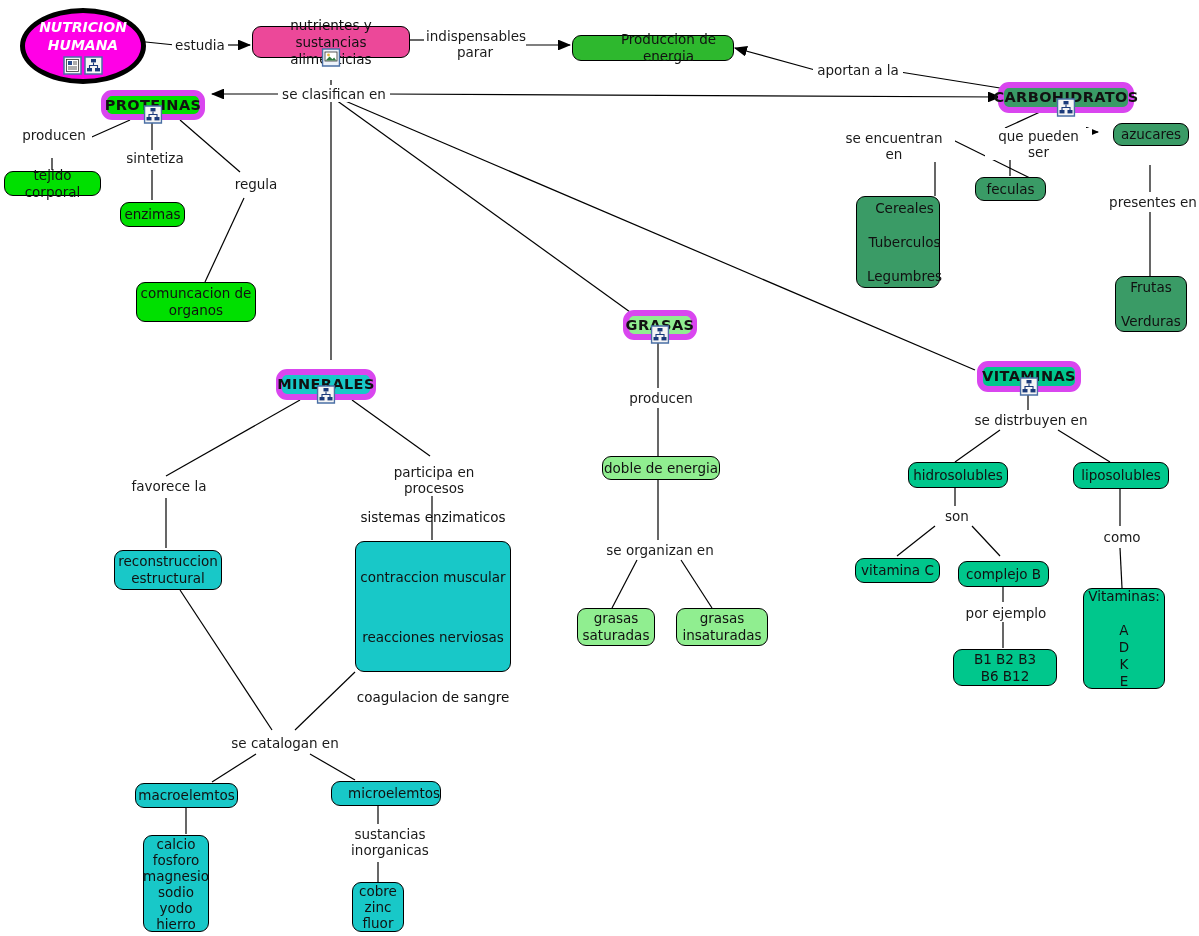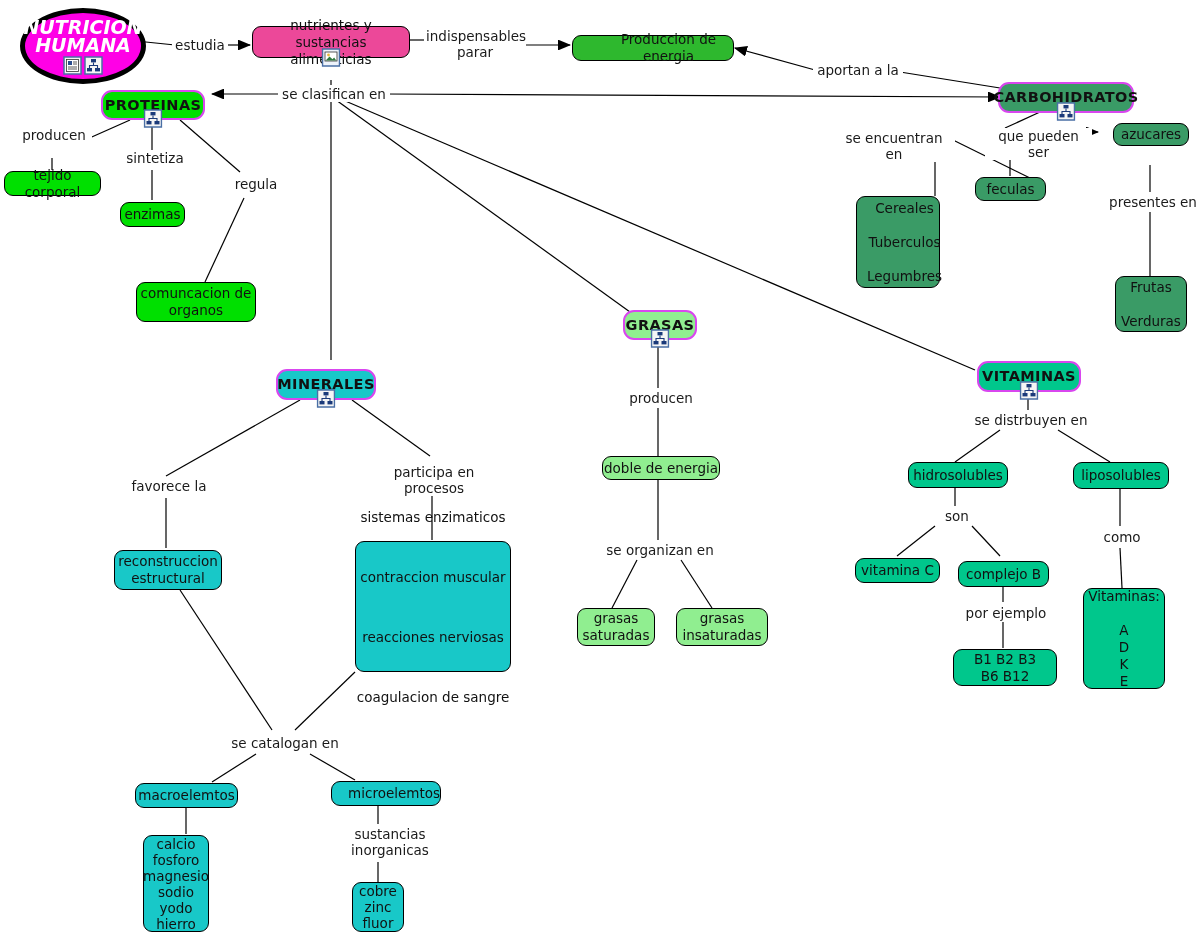--- a/index.html
+++ b/index.html
@@ -17,29 +17,29 @@
     text-align:center;
     border-radius:9px;
     border:1px solid #000;
     color:#111;
     font-size:13.5px;
     line-height:17px;
     white-space:pre-line;
     z-index:3;
   }
   .node.bold{font-weight:bold;font-size:14.5px;letter-spacing:.4px;}
-  .node.heavy{border:2px solid #d946ef;border-radius:11px;}
+  .node.heavy{border:6px solid #d946ef;border-radius:11px;}
   .root-oval{
     position:absolute;
     border-radius:50%;
     border:5px solid #000;
     background:#FF00E6;
     display:flex;flex-direction:column;align-items:center;justify-content:center;
     font-style:italic;font-weight:bold;color:#ffffff;
-    font-size:19px;line-height:18px;text-align:center;
+    font-size:14px;line-height:18px;text-align:center;
     z-index:3;
   }
   .lbl{
     position:absolute;
     font-size:13.5px;line-height:16px;
     color:#1a1a1a;text-align:center;white-space:pre-line;
     background:#ffffff;
     padding:0 2px;
     z-index:4;
   }

